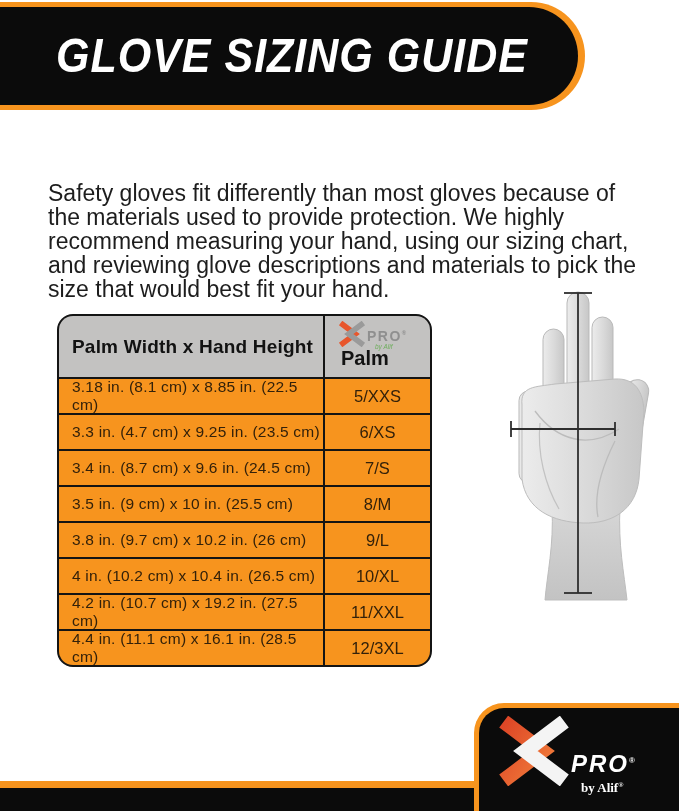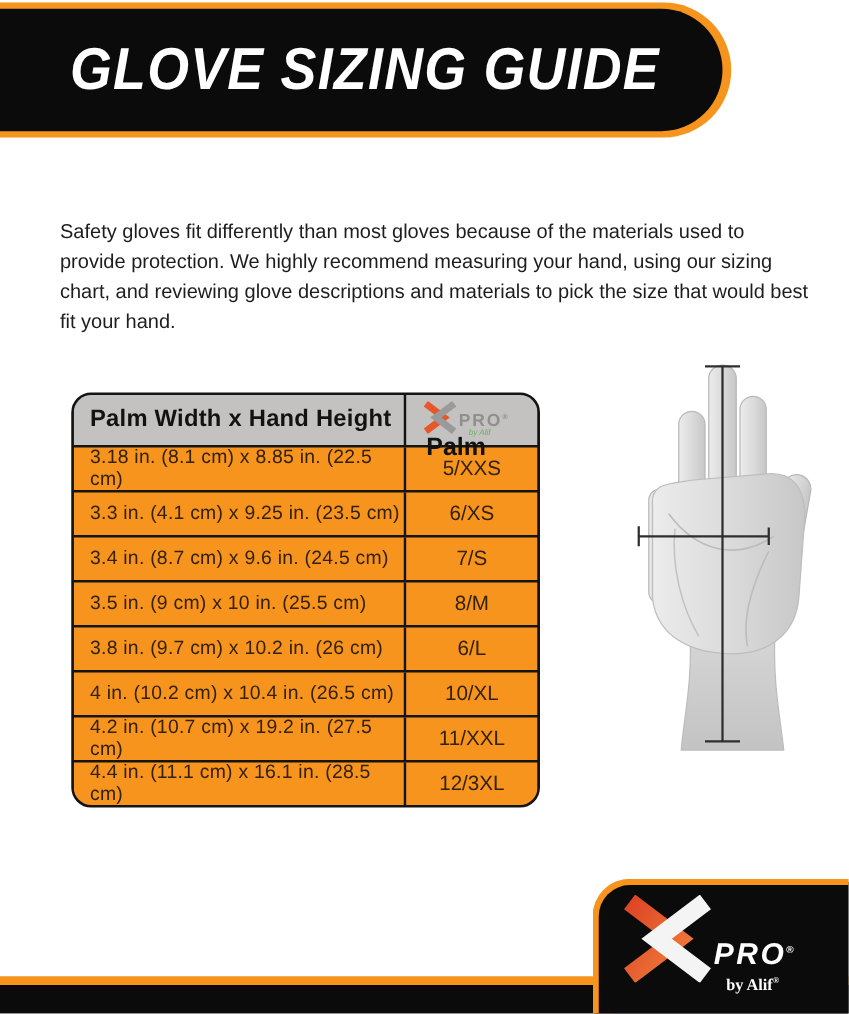--- a/index.html
+++ b/index.html
@@ -11,33 +11,33 @@
                 background:#F7941E;border-radius:0 54px 54px 0;}
   .banner-inner{position:absolute;left:0;top:5px;width:578px;height:98px;
                 background:#0b0b0b;border-radius:0 50px 50px 0;
                 display:flex;align-items:center;}
   .banner-title{margin-left:56px;font-size:43px;font-weight:bold;font-style:italic;
                 color:#ffffff;letter-spacing:1px;white-space:nowrap;
                 transform:scaleY(1.1);transform-origin:left center;}
 
   
   .intro{position:absolute;left:48px;top:158px;width:600px;
-         font-size:16px;line-height:24px;color:#1d1d1d;}
+         font-size:23px;line-height:24px;color:#1d1d1d;}
 
   
   .size-table{position:absolute;left:57px;top:314px;width:375px;
               border:2px solid #141414;border-radius:16px;overflow:hidden;
               box-sizing:border-box;background:#141414;}
   .trow{display:grid;grid-template-columns:266px 1fr;border-top:2px solid #141414;}
   .trow:first-child{border-top:none;}
   .cell{background:#F7941E;display:flex;align-items:center;height:34px;
         color:#33210a;font-size:15.5px;}
   .cell.m{padding-left:13px;border-right:2px solid #141414;letter-spacing:0.2px;}
   .cell.s{justify-content:center;font-size:16.5px;}
-  .thead .cell{background:#C3C2C1;height:40px;color:#121212;}
+  .thead .cell{background:#C3C2C1;height:61px;color:#121212;}
   .th-measure{font-size:19px;font-weight:bold;letter-spacing:0.3px;}
   .th-size{position:relative;justify-content:flex-start;}
   .hdr-logo{position:relative;width:100%;height:100%;}
   .hdr-x{position:absolute;left:12px;top:5px;}
   .hdr-pro{position:absolute;left:42px;top:12px;font-size:14px;font-weight:bold;
            color:#8f8f8f;letter-spacing:1.5px;}
   .hdr-pro sup{font-size:6px;}
   .hdr-by{position:absolute;left:50px;top:27px;font-size:6.5px;color:#6fae5e;
           font-style:italic;}
   .hdr-size-label{position:absolute;left:16px;top:31px;font-size:20px;
@@ -88,34 +88,34 @@
           <span class="hdr-size-label">Palm</span>
         </div>
       </div>
     </div>
 
     <div class="trow">
       <div class="cell m">3.18 in. (8.1 cm) x 8.85 in. (22.5 cm)</div>
       <div class="cell s">5/XXS</div>
     </div>
     <div class="trow">
-      <div class="cell m">3.3 in. (4.1 cm) x 9.25 in. (23.5 cm)</div>
+      <div class="cell m">3.3 in. (4.7 cm) x 9.25 in. (23.5 cm)</div>
       <div class="cell s">6/XS</div>
     </div>
     <div class="trow">
       <div class="cell m">3.4 in. (8.7 cm) x 9.6 in. (24.5 cm)</div>
       <div class="cell s">7/S</div>
     </div>
     <div class="trow">
       <div class="cell m">3.5 in. (9 cm) x 10 in. (25.5 cm)</div>
       <div class="cell s">8/M</div>
     </div>
     <div class="trow">
       <div class="cell m">3.8 in. (9.7 cm) x 10.2 in. (26 cm)</div>
-      <div class="cell s">6/L</div>
+      <div class="cell s">9/L</div>
     </div>
     <div class="trow">
       <div class="cell m">4 in. (10.2 cm) x 10.4 in. (26.5 cm)</div>
       <div class="cell s">10/XL</div>
     </div>
     <div class="trow">
       <div class="cell m">4.2 in. (10.7 cm) x 19.2 in. (27.5 cm)</div>
       <div class="cell s">11/XXL</div>
     </div>
     <div class="trow">

